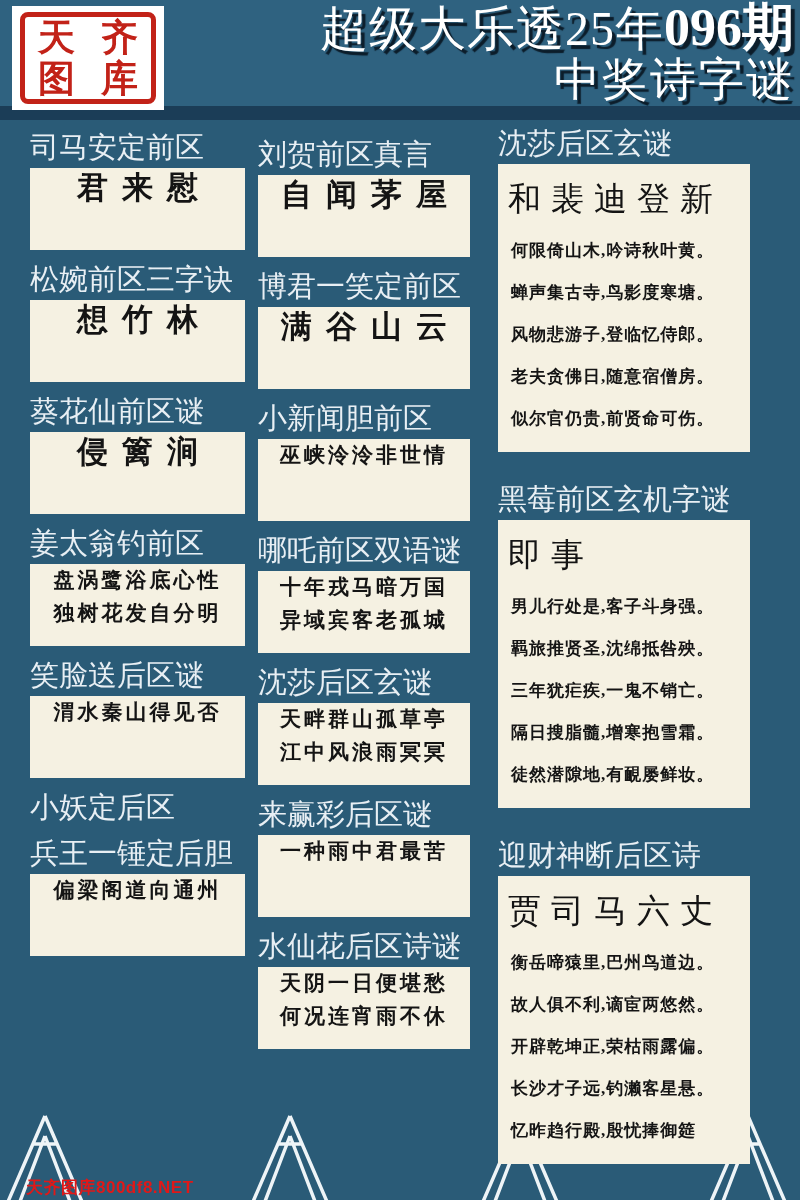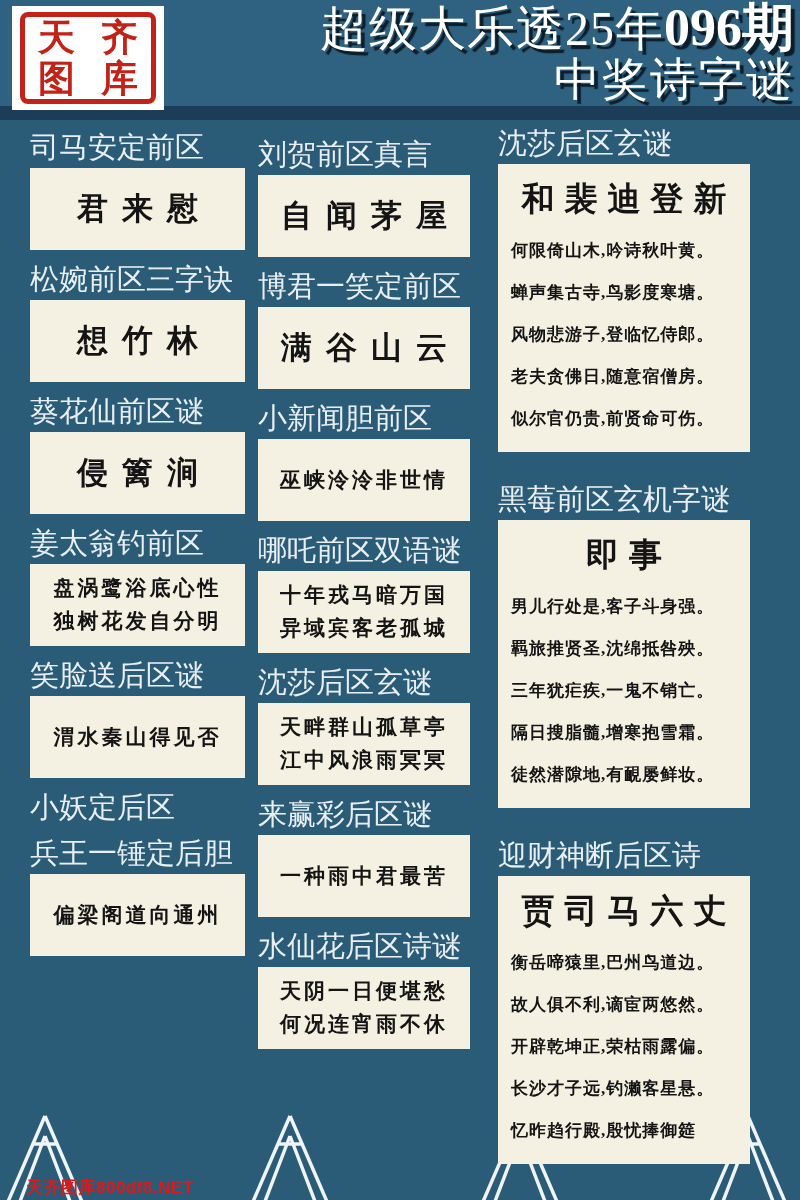--- a/index.html
+++ b/index.html
@@ -22,27 +22,27 @@
   .title-line2{font-size:46px;line-height:50px;text-shadow:4px 4px 1px #0c1d2a;letter-spacing:2px;}
   
   .col{position:absolute;z-index:2;}
   .col-left{left:30px;top:130px;width:215px;}
   .col-middle{left:258px;top:137px;width:212px;}
   .col-right{left:498px;top:126px;width:252px;}
   .sec{margin-bottom:12px;}
   .sec-label{color:#e8eff4;font-size:29px;line-height:34px;text-align:left;
              letter-spacing:0;margin-bottom:4px;white-space:nowrap;}
   .card{background:#f5f1e2;min-height:82px;display:flex;flex-direction:column;
-        justify-content:center;align-items:center;color:#141414;}
+        align-items:center;color:#141414;}
   .card .card-line{font-weight:bold;font-size:21px;line-height:33px;letter-spacing:3px;white-space:nowrap;}
   .card.large .card-line{font-size:31px;letter-spacing:14px;text-indent:14px;line-height:40px;}
   
   .col-right .sec{margin-bottom:30px;}
   .pcard{background:#f5f1e2;color:#141414;padding:12px 0 12px 0;}
-  .poem-title{text-align:center;font-size:33px;font-weight:bold;letter-spacing:10px;text-indent:10px;
+  .poem-title{text-align:left;font-size:33px;font-weight:normal;letter-spacing:10px;text-indent:10px;
               line-height:46px;margin-bottom:8px;white-space:nowrap;}
   .poem-line{font-size:17px;font-weight:bold;line-height:42px;padding-left:13px;
              letter-spacing:1px;white-space:nowrap;}
   
   .trees{position:absolute;left:0;bottom:-4px;width:800px;height:96px;z-index:1;}
   .tree{position:absolute;bottom:0;width:96px;height:94px;}
   .watermark{position:absolute;left:26px;bottom:1px;z-index:4;color:#e01818;
              font-family:"Liberation Sans","DejaVu Sans",sans-serif;
              font-size:17px;font-weight:bold;letter-spacing:0.5px;}
 </style>

